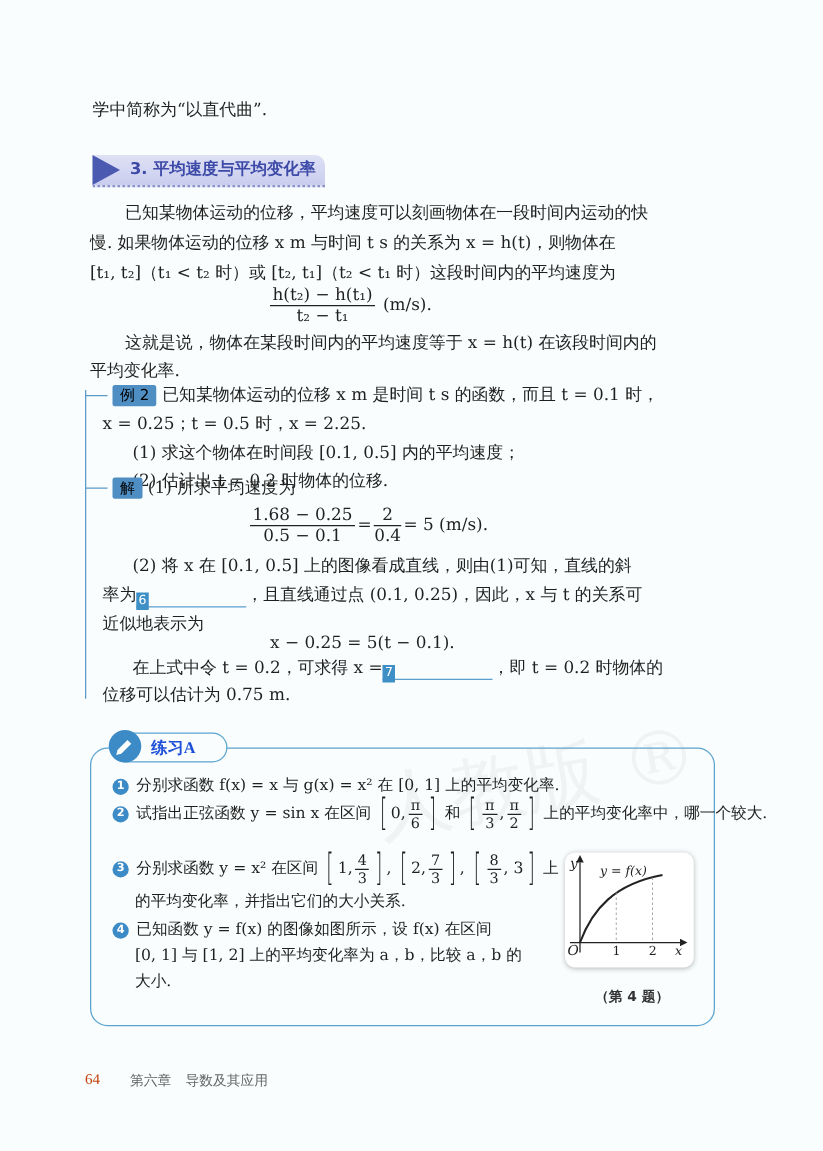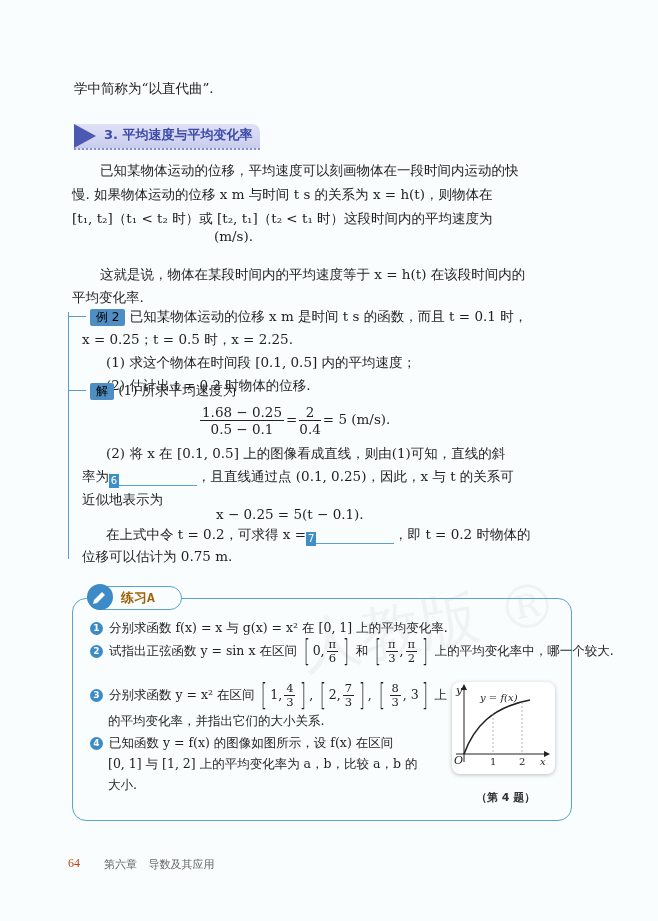--- a/index.html
+++ b/index.html
@@ -49,22 +49,22 @@
   }
   .practice-tab {
     position:absolute; left:88px; top:586px; width:92px; height:22px;
     background:#f9fdfd; border:1.5px solid #5aa4cf; border-radius:12px;
   }
   .practice-icon {
     position:absolute; left:-2px; top:-3px; width:26px; height:26px; border-radius:50%;
     background:#3c8bc6;
   }
   .practice-label {
-    position:absolute; left:32px; top:2px; font-family:Liberation Mono, monospace; font-weight:bold;
-    font-size:13px; color:#a16207;
+    position:absolute; left:32px; top:2px; font-family:Liberation Serif, serif; font-weight:bold;
+    font-size:13px; color:#1d4ed8;
   }
   .qnum {
     display:inline-block; width:13px; height:13px; border-radius:50%; background:#3c8bc6; color:#fff;
     font-size:9px; line-height:13px; text-align:center; font-family:"DejaVu Sans", sans-serif;
     vertical-align:1px; margin-right:6px; font-weight:bold;
   }
   .figure-card {
     position:absolute; left:452px; top:682px; width:103px; height:92px;
     background:#fff; border-radius:8px; box-shadow:0 1px 4px rgba(0,0,0,0.25);
   }
@@ -80,20 +80,21 @@
 
 <div class="sec-banner">
   <div class="sec-arrow"></div>
   <div class="sec-title">3. 平均速度与平均变化率</div>
 </div>
 
 <div class="line" style="left:100px;top:160px;">已知某物体运动的位移，平均速度可以刻画物体在一段时间内运动的快</div>
 <div class="line" style="left:72px;top:184px;">慢. 如果物体运动的位移 x m 与时间 t s 的关系为 x = h(t)，则物体在</div>
 <div class="line" style="left:72px;top:208px;">[t₁, t₂]（t₁ &lt; t₂ 时）或 [t₂, t₁]（t₂ &lt; t₁ 时）这段时间内的平均速度为</div>
 <div class="abs" style="left:214px;top:228px;">
+  <span class="frac"><span class="n">h(t₂) − h(t₁)</span><span class="d">t₂ − t₁</span></span>
   <span>(m/s).</span>
 </div>
 
 <div class="line" style="left:100px;top:264px;">这就是说，物体在某段时间内的平均速度等于 x = h(t) 在该段时间内的</div>
 <div class="line" style="left:72px;top:287px;">平均变化率.</div>
 
 <div class="ex-rail"></div>
 <div class="ex-tick" style="top:316px;"></div>
 <div class="ex-tick" style="top:390px;"></div>
 

